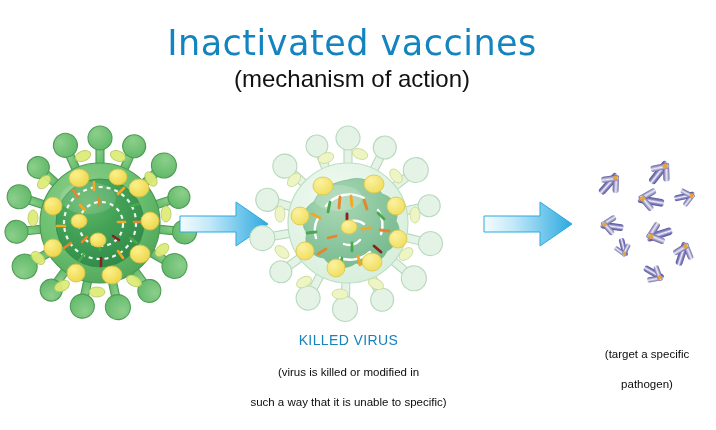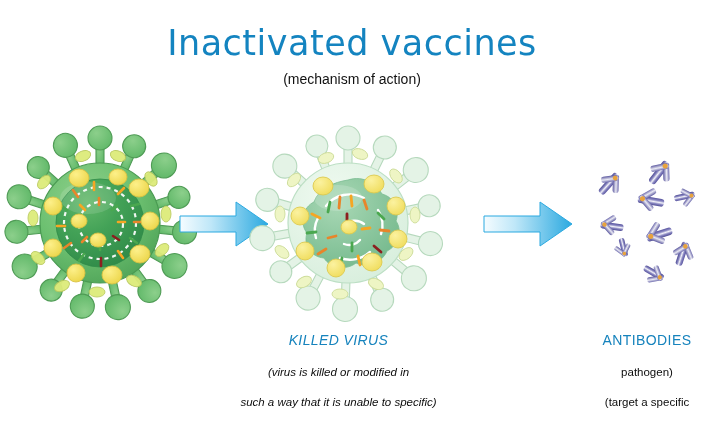--- a/index.html
+++ b/index.html
@@ -34,21 +34,21 @@
     font-family: "DejaVu Sans", sans-serif;
     font-size: 35px;
     font-weight: 400;
     letter-spacing: 0.5px;
     color: #1484c0;
     line-height: 42px;
     white-space: nowrap;
   }
   .sub-title {
     font-family: "Liberation Sans", sans-serif;
-    font-size: 14px;
+    font-size: 24px;
     font-weight: 400;
     color: #111111;
     line-height: 28px;
     margin-top: 1px;
     white-space: nowrap;
   }
 
   
   .panel {
     position: absolute;
@@ -81,21 +81,21 @@
   }
   .caption .cap-sub {
     font-family: "Liberation Sans", sans-serif;
     font-size: 11.5px;
     color: #0c0c0c;
     line-height: 14px;
     margin-top: 16px;
     white-space: nowrap;
   }
   #caption-virus  { left: 20px;  top: 331px; width: 160px; }
-  #caption-killed { left: 216px; top: 331px; width: 245px; font-style: italic; }
+  #caption-killed { left: 226px; top: 331px; width: 245px; }
   #caption-abs    { left: 578px; top: 331px; width: 138px; }
 </style>
 </head>
 <body>
 
 <div id="figure">
 
   <div class="title-block">
     <div class="main-title">Inactivated vaccines</div>
     <div class="sub-title">(mechanism of action)</div>
@@ -460,18 +460,17 @@
   </div>
 
 
   <div class="caption" id="caption-killed">
     <div class="cap-title">KILLED VIRUS</div>
     <div class="cap-sub">(virus is killed or modified in</div>
     <div class="cap-sub">such a way that it is unable to specific)</div>
   </div>
 
   <div class="caption" id="caption-abs">
-    <div class="cap-title">ANTIBODIES</div>
+    <div class="cap-sub">(target a specific</div>
     <div class="cap-sub">pathogen)</div>
-    <div class="cap-sub">(target a specific</div>
   </div>
 
 </div>
 
 </body></html>

